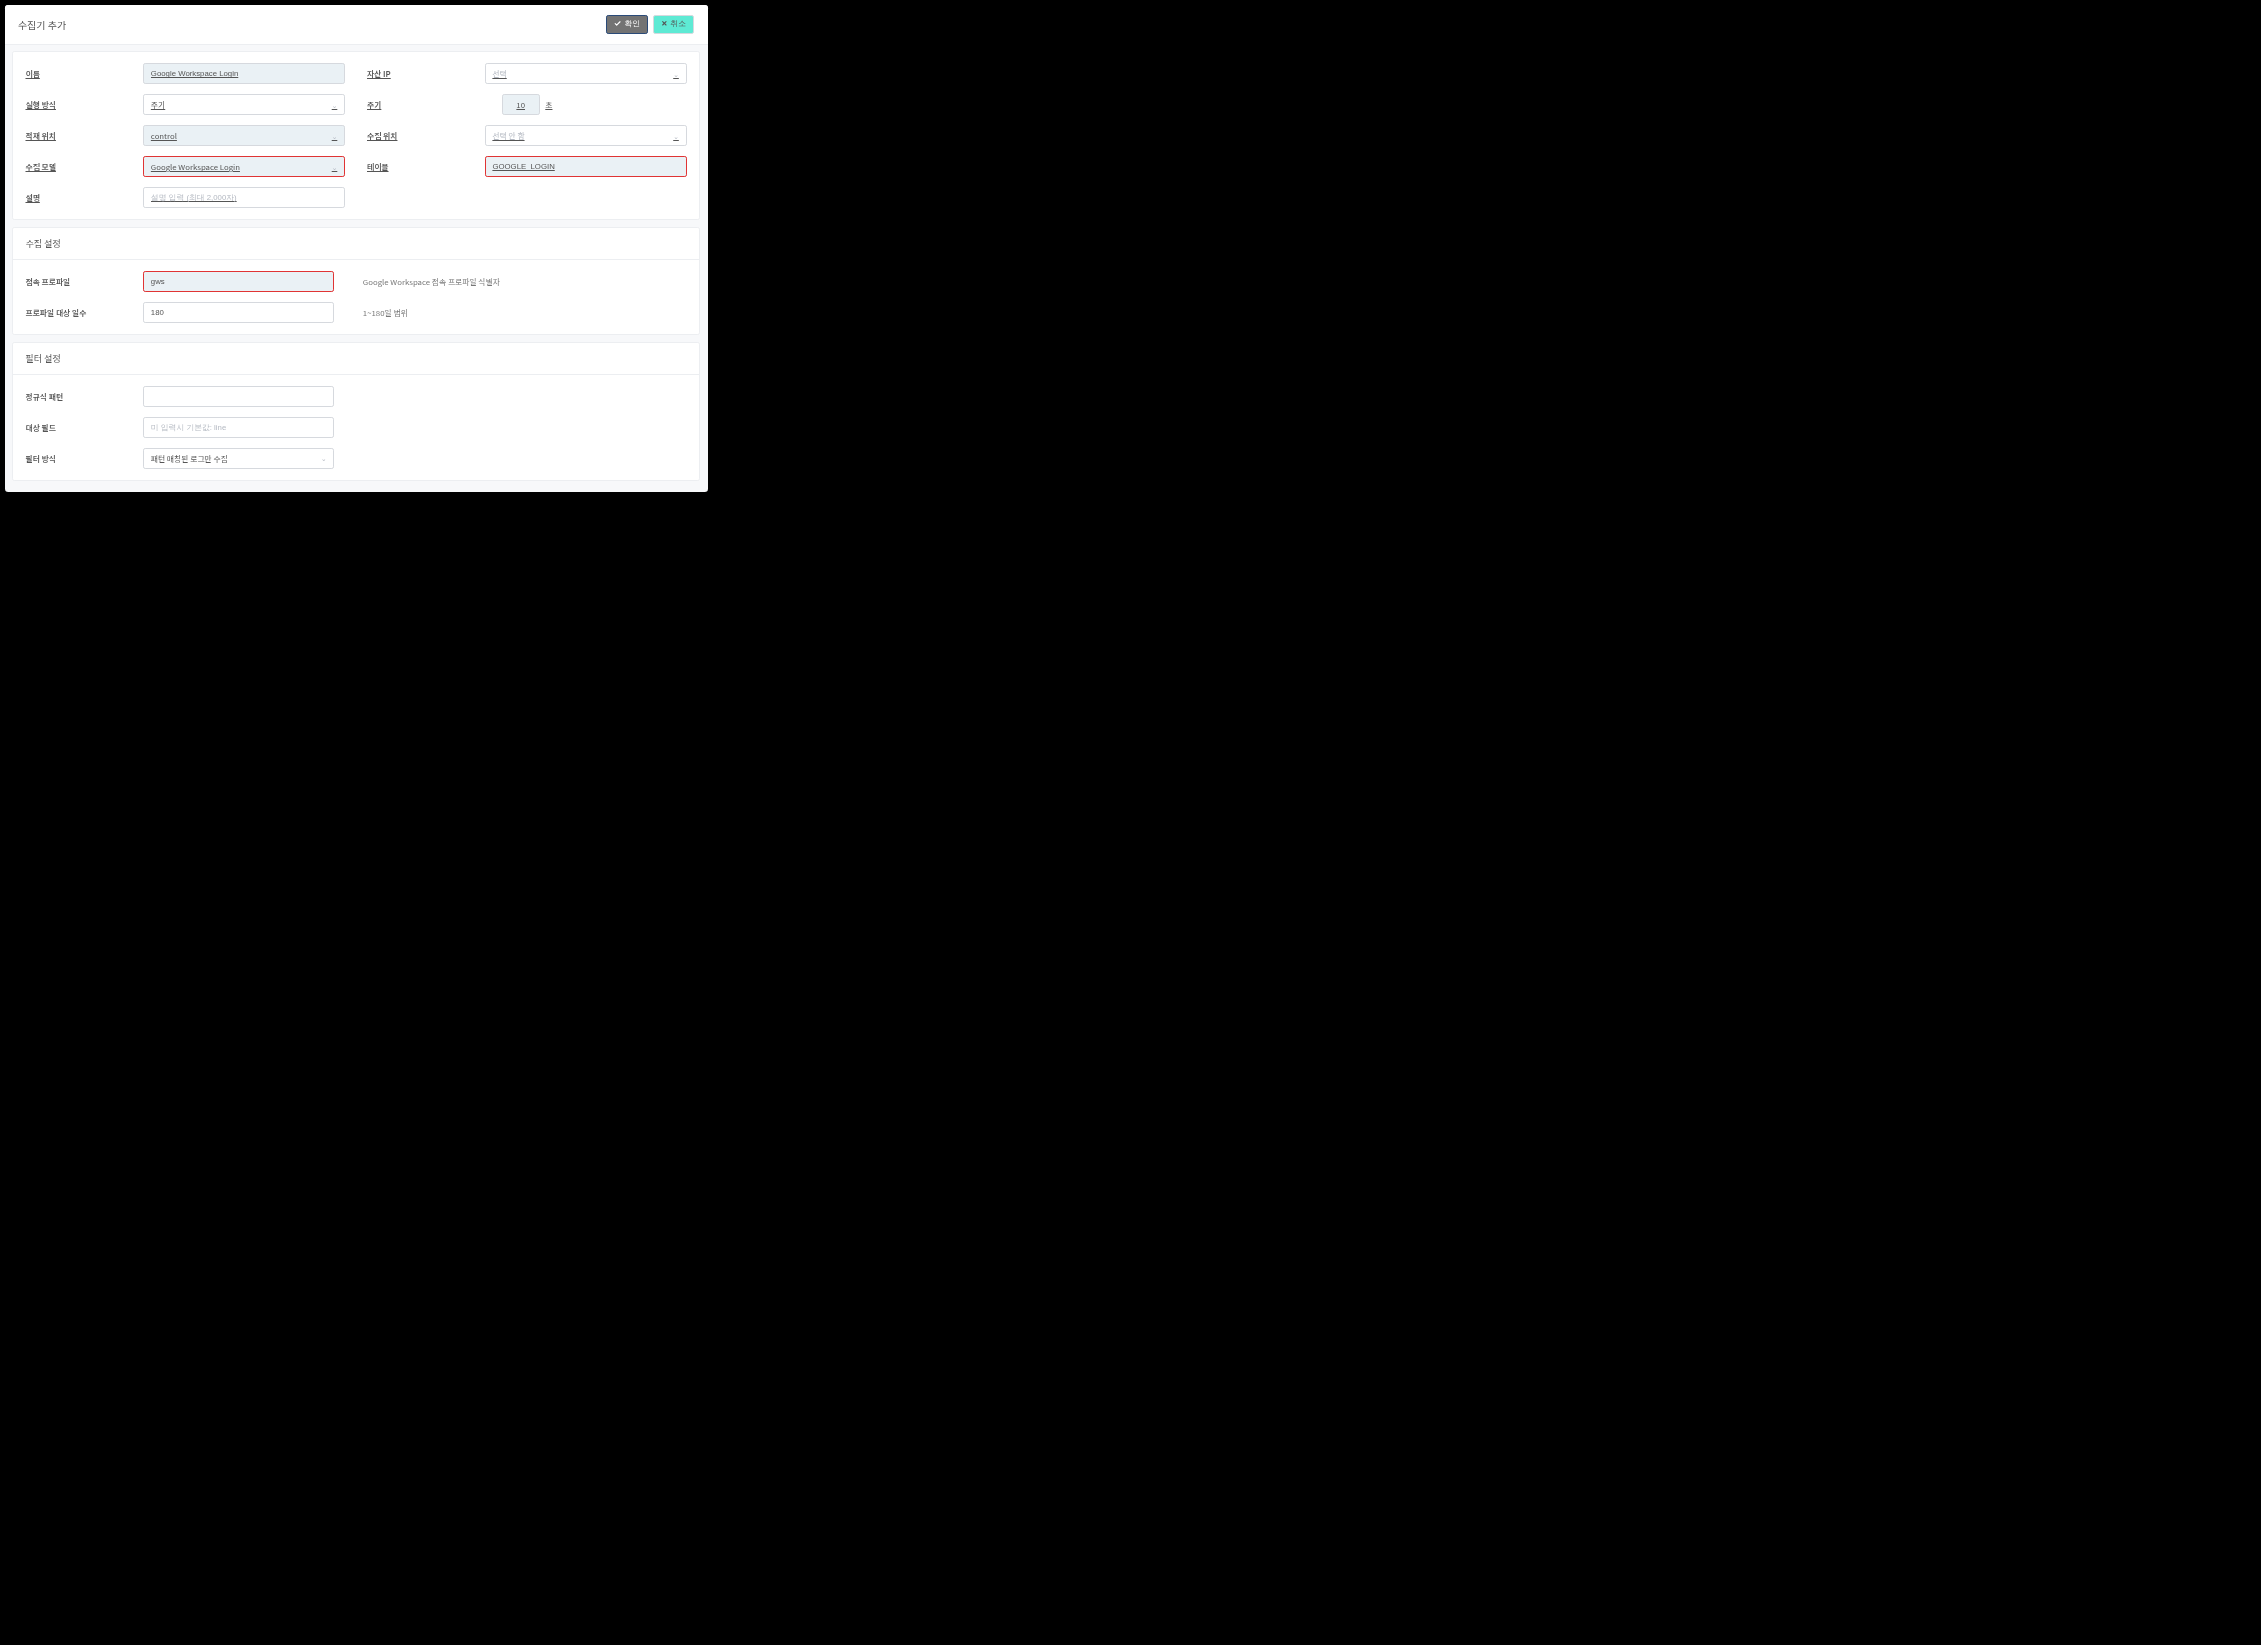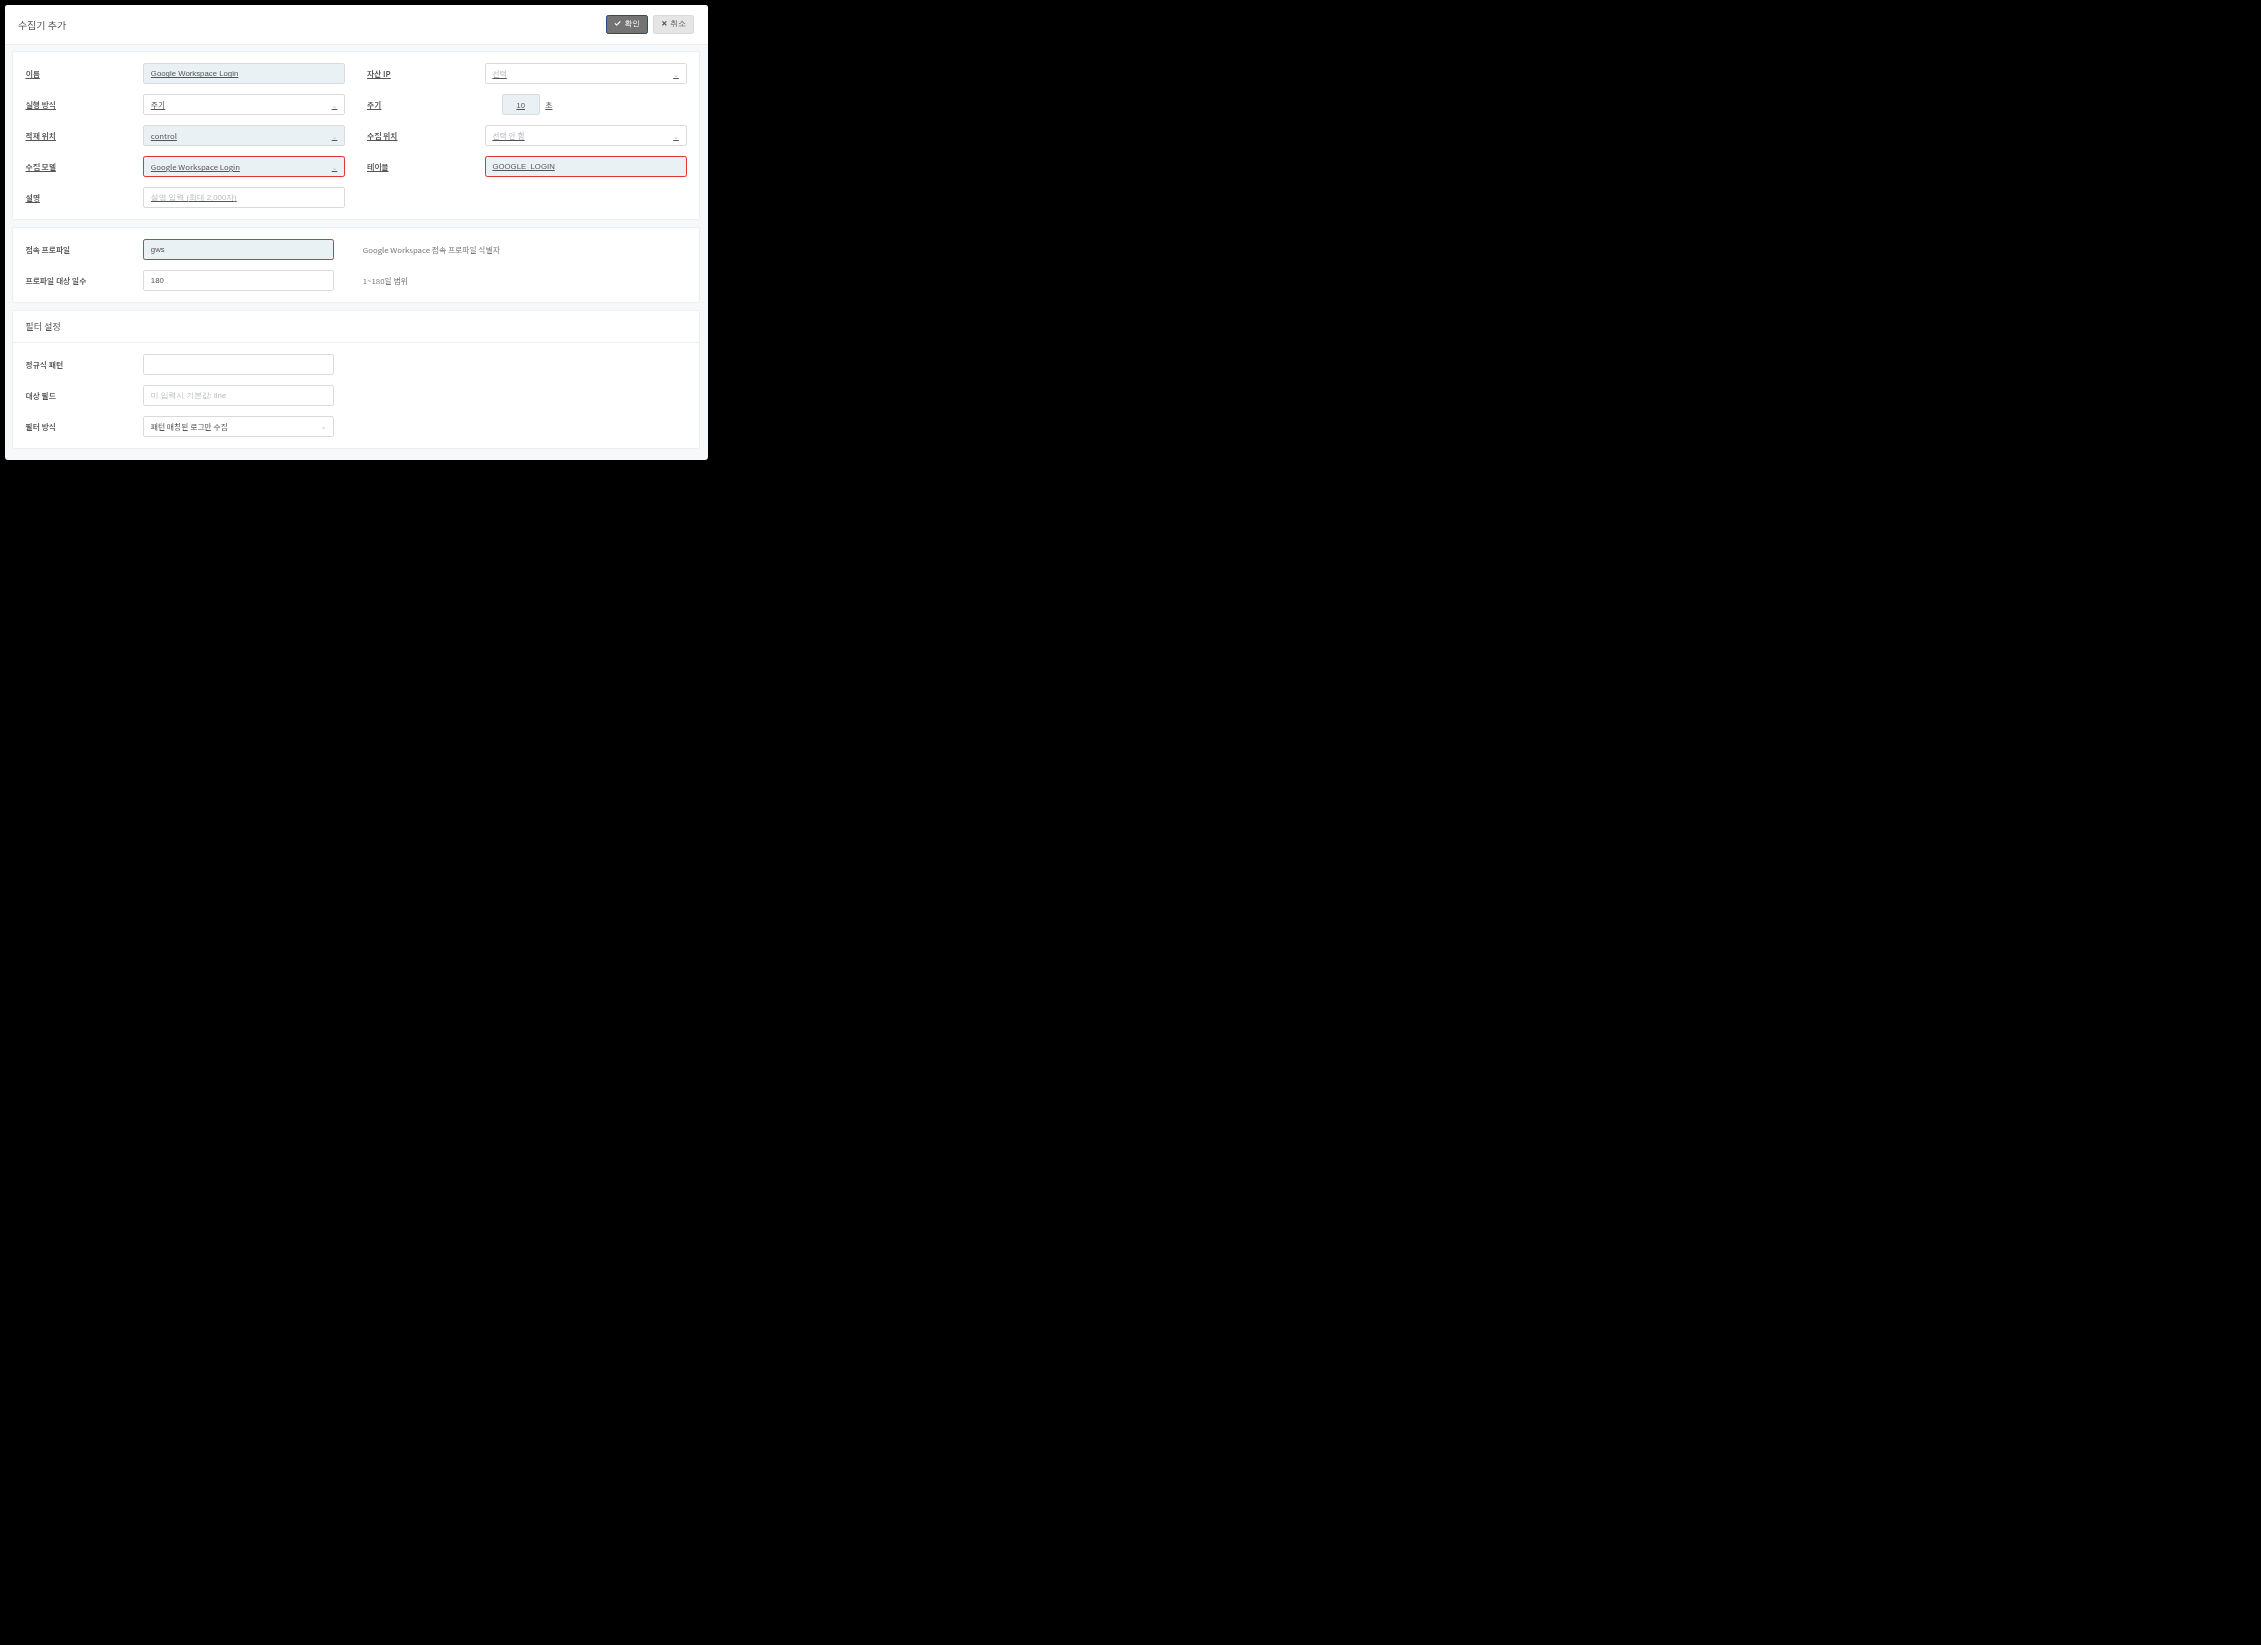--- a/index.html
+++ b/index.html
@@ -36,21 +36,21 @@
     align-items: center;
     gap: 2.8px;
     padding: 3.9px 7.2px;
     border-radius: 2.2px;
     font-size: 7.8px;
     cursor: pointer;
     border: 0.6px solid transparent;
     line-height: 1.2;
   }
   .btn-primary { background: #737373; color: #fff; border-color: #2a4a78; justify-content: flex-end; }
-  .btn-secondary { background: #e5e5e5; color: #555; border-color: #d6d9de; }
+  .btn-secondary { background: #5eead4; color: #555; border-color: #d6d9de; }
   .icon { display:inline-block; line-height:1; }
   .panel {
     background: #fff;
     margin: 6.7px 7.8px;
     border: 0.6px solid #eceef1;
     border-radius: 2.2px;
   }
   .panel-header {
     padding: 9px 12.2px;
     font-size: 9px;
@@ -215,20 +215,21 @@
             <input type="text" placeholder="설명 입력 (최대 2,000자)" style="">
           </div>
         </div>
 
         <div></div>
       </div>
     </div>
   </div>
 
   <div class="panel">
+    <div class="panel-header">수집 설정</div>
     <div class="panel-body single-col">
 
       <div class="form-row" style="margin-bottom:10px;">
         <div class="label">접속 프로파일</div>
         <div class="input readonly-blue hl-red">
           <input type="text" value="gws" style="">
         </div>
         <div class="helper" style="padding-left:22px;">Google Workspace 접속 프로파일 식별자</div>
       </div>
 

